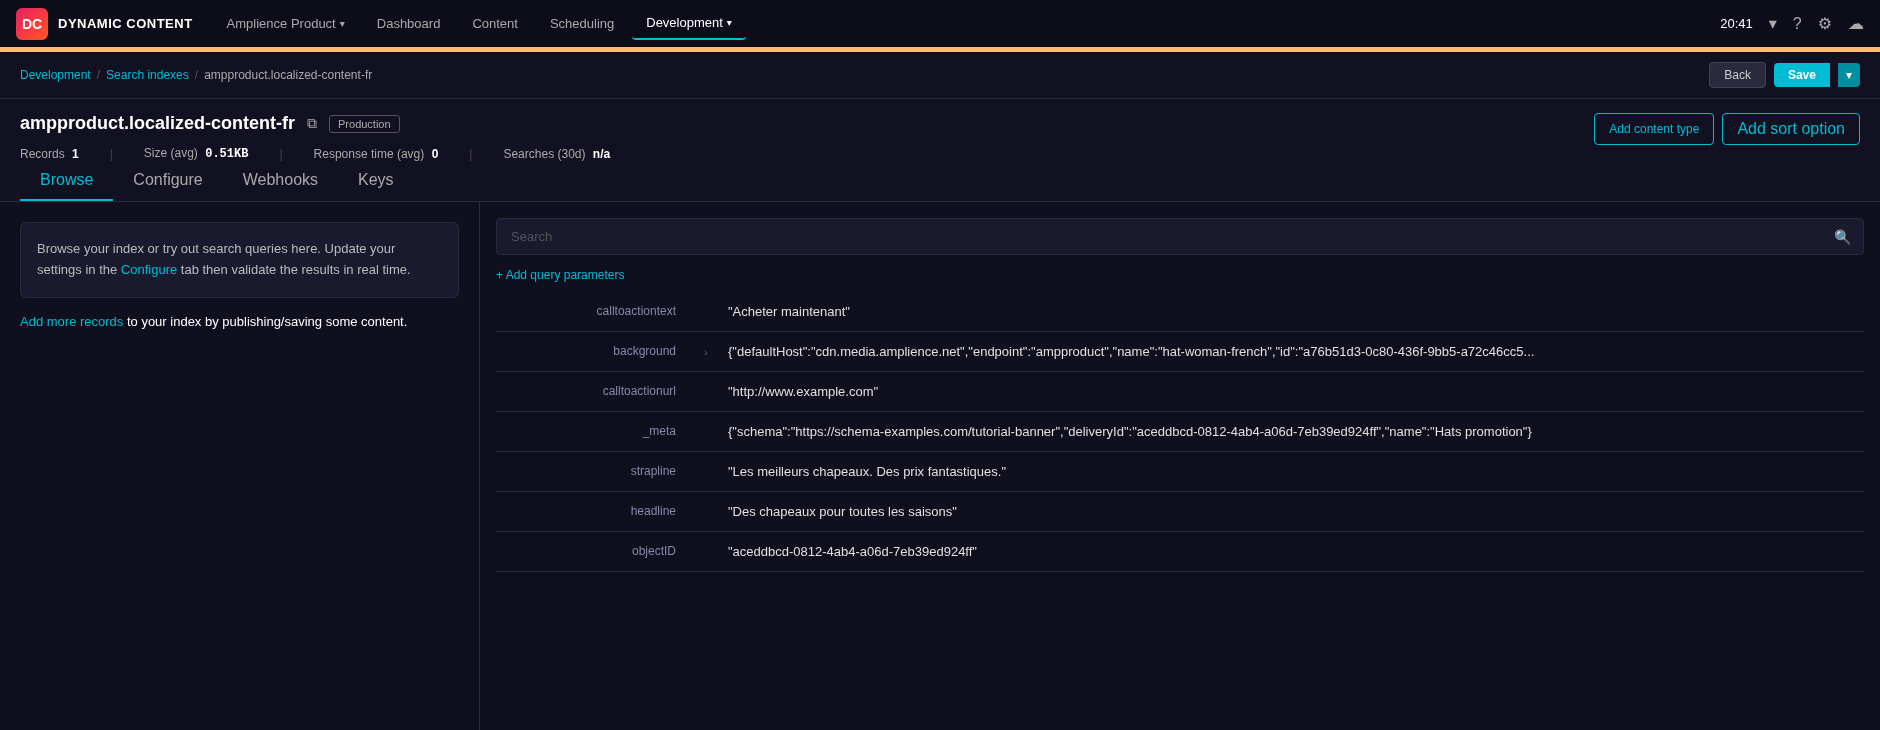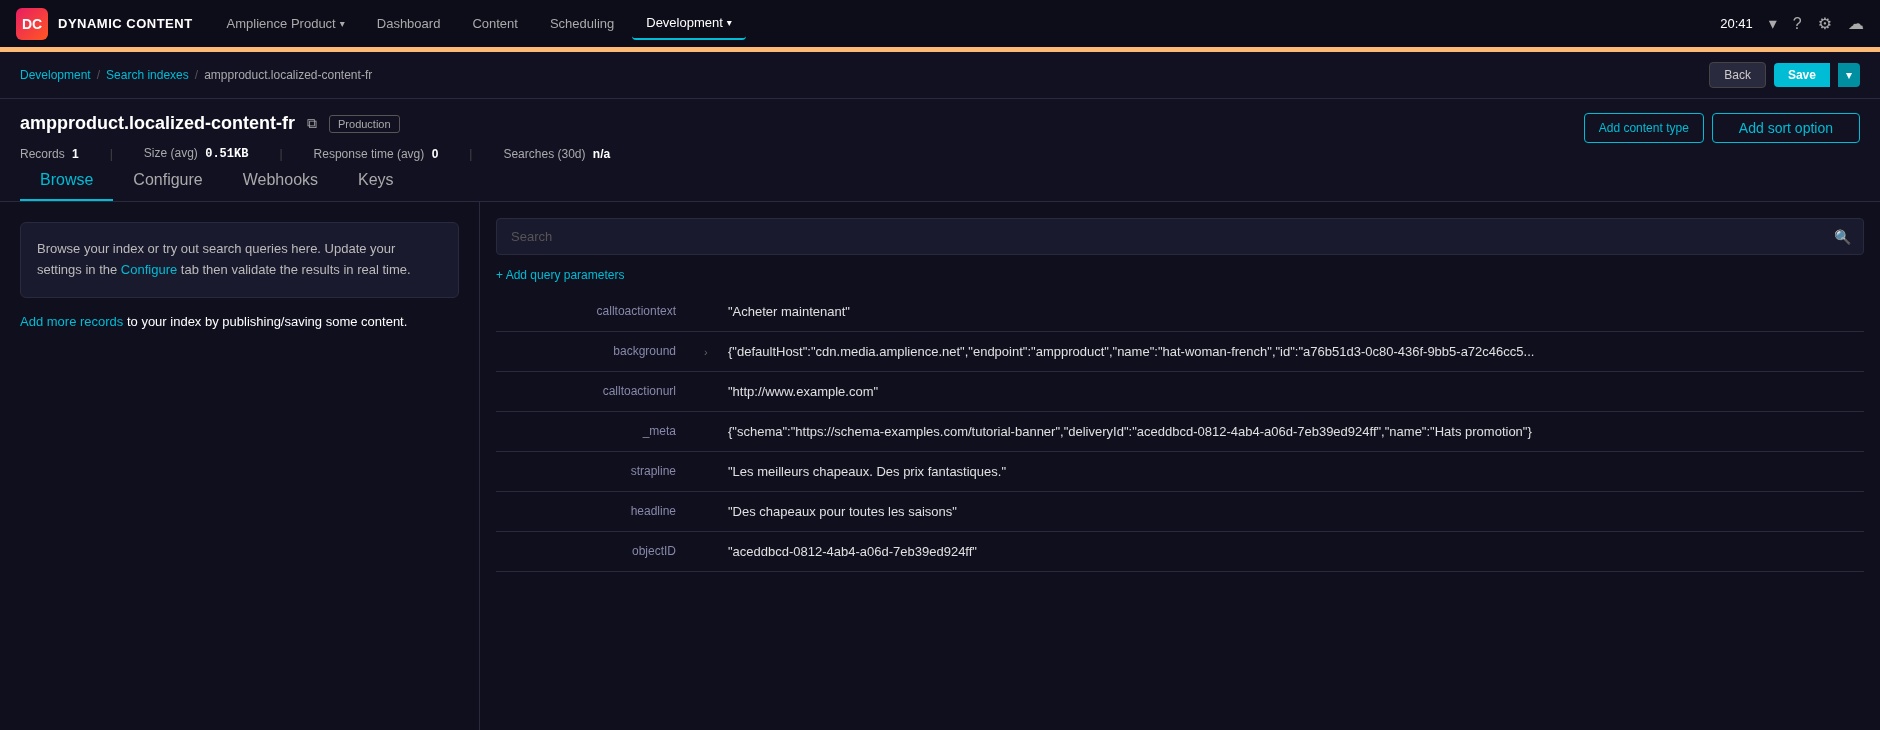--- a/index.html
+++ b/index.html
@@ -42,21 +42,21 @@
     .page-title-row { display: flex; align-items: center; gap: 12px; margin-bottom: 12px; }
     .page-title { font-size: 18px; font-weight: 600; color: #fff; }
     .copy-icon { color: #aaa; cursor: pointer; font-size: 14px; }
     .badge-production { background: transparent; border: 1px solid #555; color: #aaa; font-size: 11px; padding: 2px 8px; border-radius: 3px; }
     .stats-row { display: flex; align-items: center; gap: 15px; font-size: 12px; color: #aaa; }
     .stat-item { padding: 0 16px; }
     .stat-item:first-child { padding-left: 0; }
     .stat-divider { color: #444; }
     .stat-val { color: #fff; font-weight: 600; }
     .btn-add-content { background: transparent; border: 1px solid #00bcd4; color: #00bcd4; padding: 6px 14px; border-radius: 4px; cursor: pointer; font-size: 12px; }
-    .btn-add-sort { background: transparent; border: 1px solid #00bcd4; color: #00bcd4; padding: 6px 26px; border-radius: 4px; cursor: pointer; font-size: 14px; }
+    .btn-add-sort { background: transparent; border: 1px solid #00bcd4; color: #00bcd4; padding: 6px 14px; border-radius: 4px; cursor: pointer; font-size: 16px; }
 
     
     .tabs { display: flex; gap: 0; }
     .tab { padding: 10px 20px; color: #aaa; cursor: pointer; font-size: 16px; border-bottom: 2px solid transparent; }
     .tab.active { color: #00bcd4; border-bottom: 2px solid #00bcd4; }
 
     
     .main { display: flex; background: #0f0f1e; min-height: calc(730px - 160px); }
 
     

